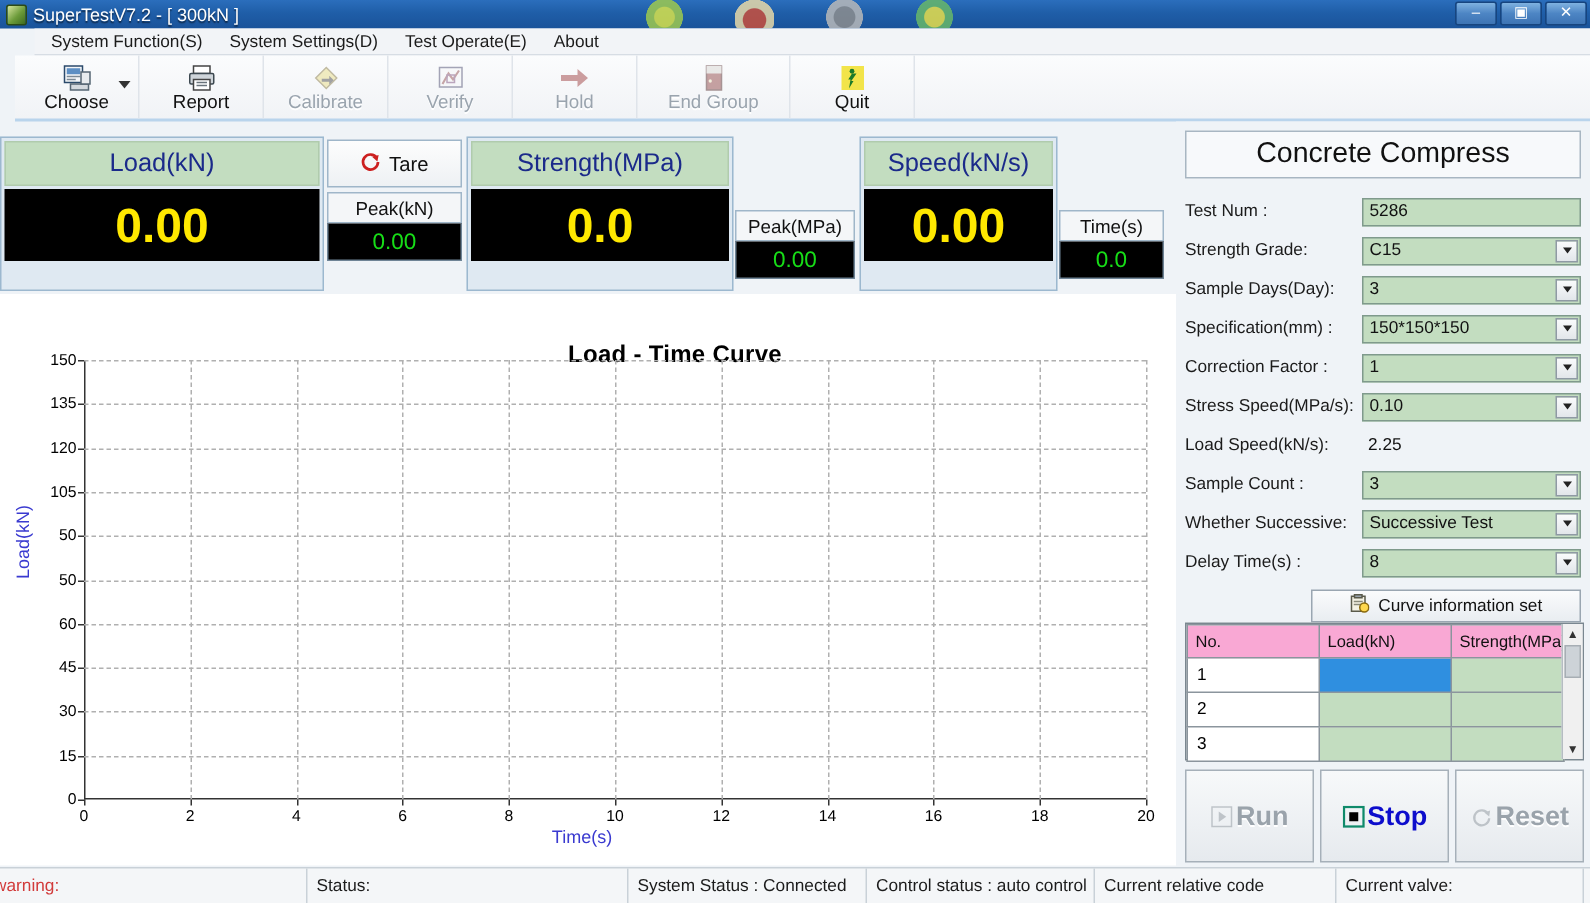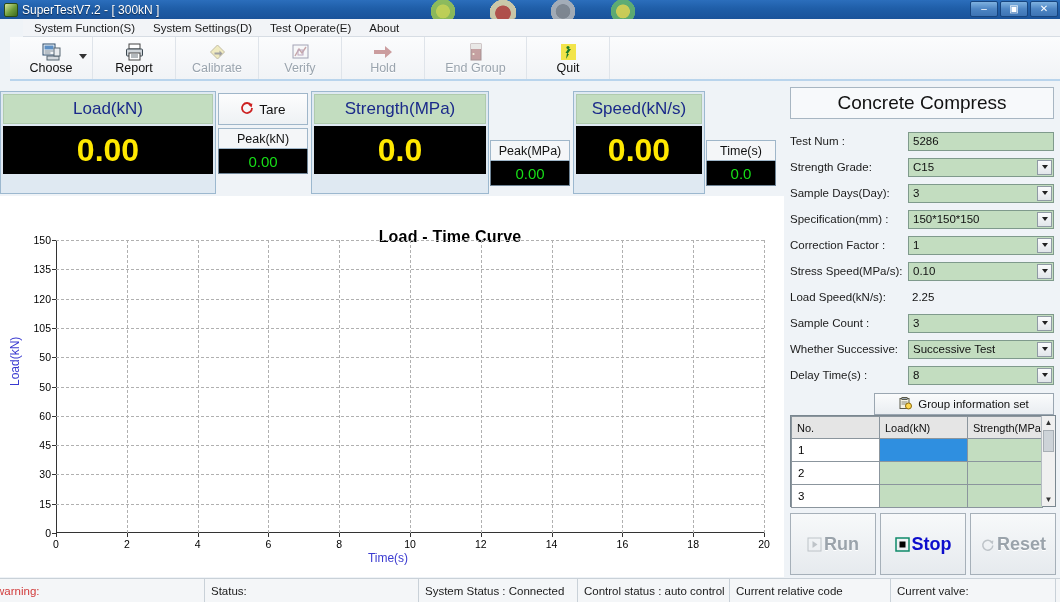--- a/index.html
+++ b/index.html
@@ -174,21 +174,21 @@
     margin: 5px 6px 0 90px; height: 22px;
     background: linear-gradient(to bottom,#fafbfc,#e9edf1); border: 1px solid #9aa6b1;
     display: flex; align-items: center; justify-content: center; gap: 6px;
     font-size: 11.5px; color: #111; cursor: pointer;
   }
 
   
   #tbl { position: absolute; left: 790px; top: 415px; width: 266px; height: 92px; background: #fff; border: 1px solid #7a8790; }
   #tbl table { border-collapse: collapse; width: 251px; table-layout: fixed; }
   #tbl th {
-    background: #e5e5e5; border: 1px solid #8b959d; font-size: 11px; font-weight: normal;
+    background: #f9a8d4; border: 1px solid #8b959d; font-size: 11px; font-weight: normal;
     color: #111; height: 22px; text-align: left; padding-left: 5px;
   }
   #tbl td { border: 1px solid #8b959d; height: 23px; font-size: 11.5px; padding-left: 6px; background: #c3ddc0; }
   #tbl td.no { background: #fff; }
   #tbl td.sel { background: #2f8fe0; }
   #sbar {
     position: absolute; right: 0; top: 0; width: 14px; height: 90px;
     background: #f0f0f0; border-left: 1px solid #b5bcc2;
     display: flex; flex-direction: column; justify-content: space-between; align-items: center;
   }
@@ -519,21 +519,21 @@
   <div id="infoset">
     <span>
       <svg width="13" height="13" viewBox="0 0 13 13">
         <rect x="1" y="1.5" width="9" height="10" fill="#f4f2e4" stroke="#5a5a4a"></rect>
         <rect x="3" y="0.5" width="5" height="2" fill="#9aa4ad" stroke="#5a5a4a"></rect>
         <line x1="2.5" y1="5" x2="8.5" y2="5" stroke="#8a8a7a"></line>
         <line x1="2.5" y1="7" x2="8.5" y2="7" stroke="#8a8a7a"></line>
         <circle cx="9.5" cy="9" r="3" fill="#ffd84d" stroke="#8a6a10"></circle>
       </svg>
     </span>
-    <span>Group information set</span>
+    <span>Curve information set</span>
   </div>
 </div>
 
 <div id="tbl">
   <table>
     <thead>
         <tr id="thead-row">
           <th style="width: 88px;">No.</th>
           <th style="width: 88px;">Load(kN)</th>
           <th style="width: 75px;">Strength(MPa)</th>

